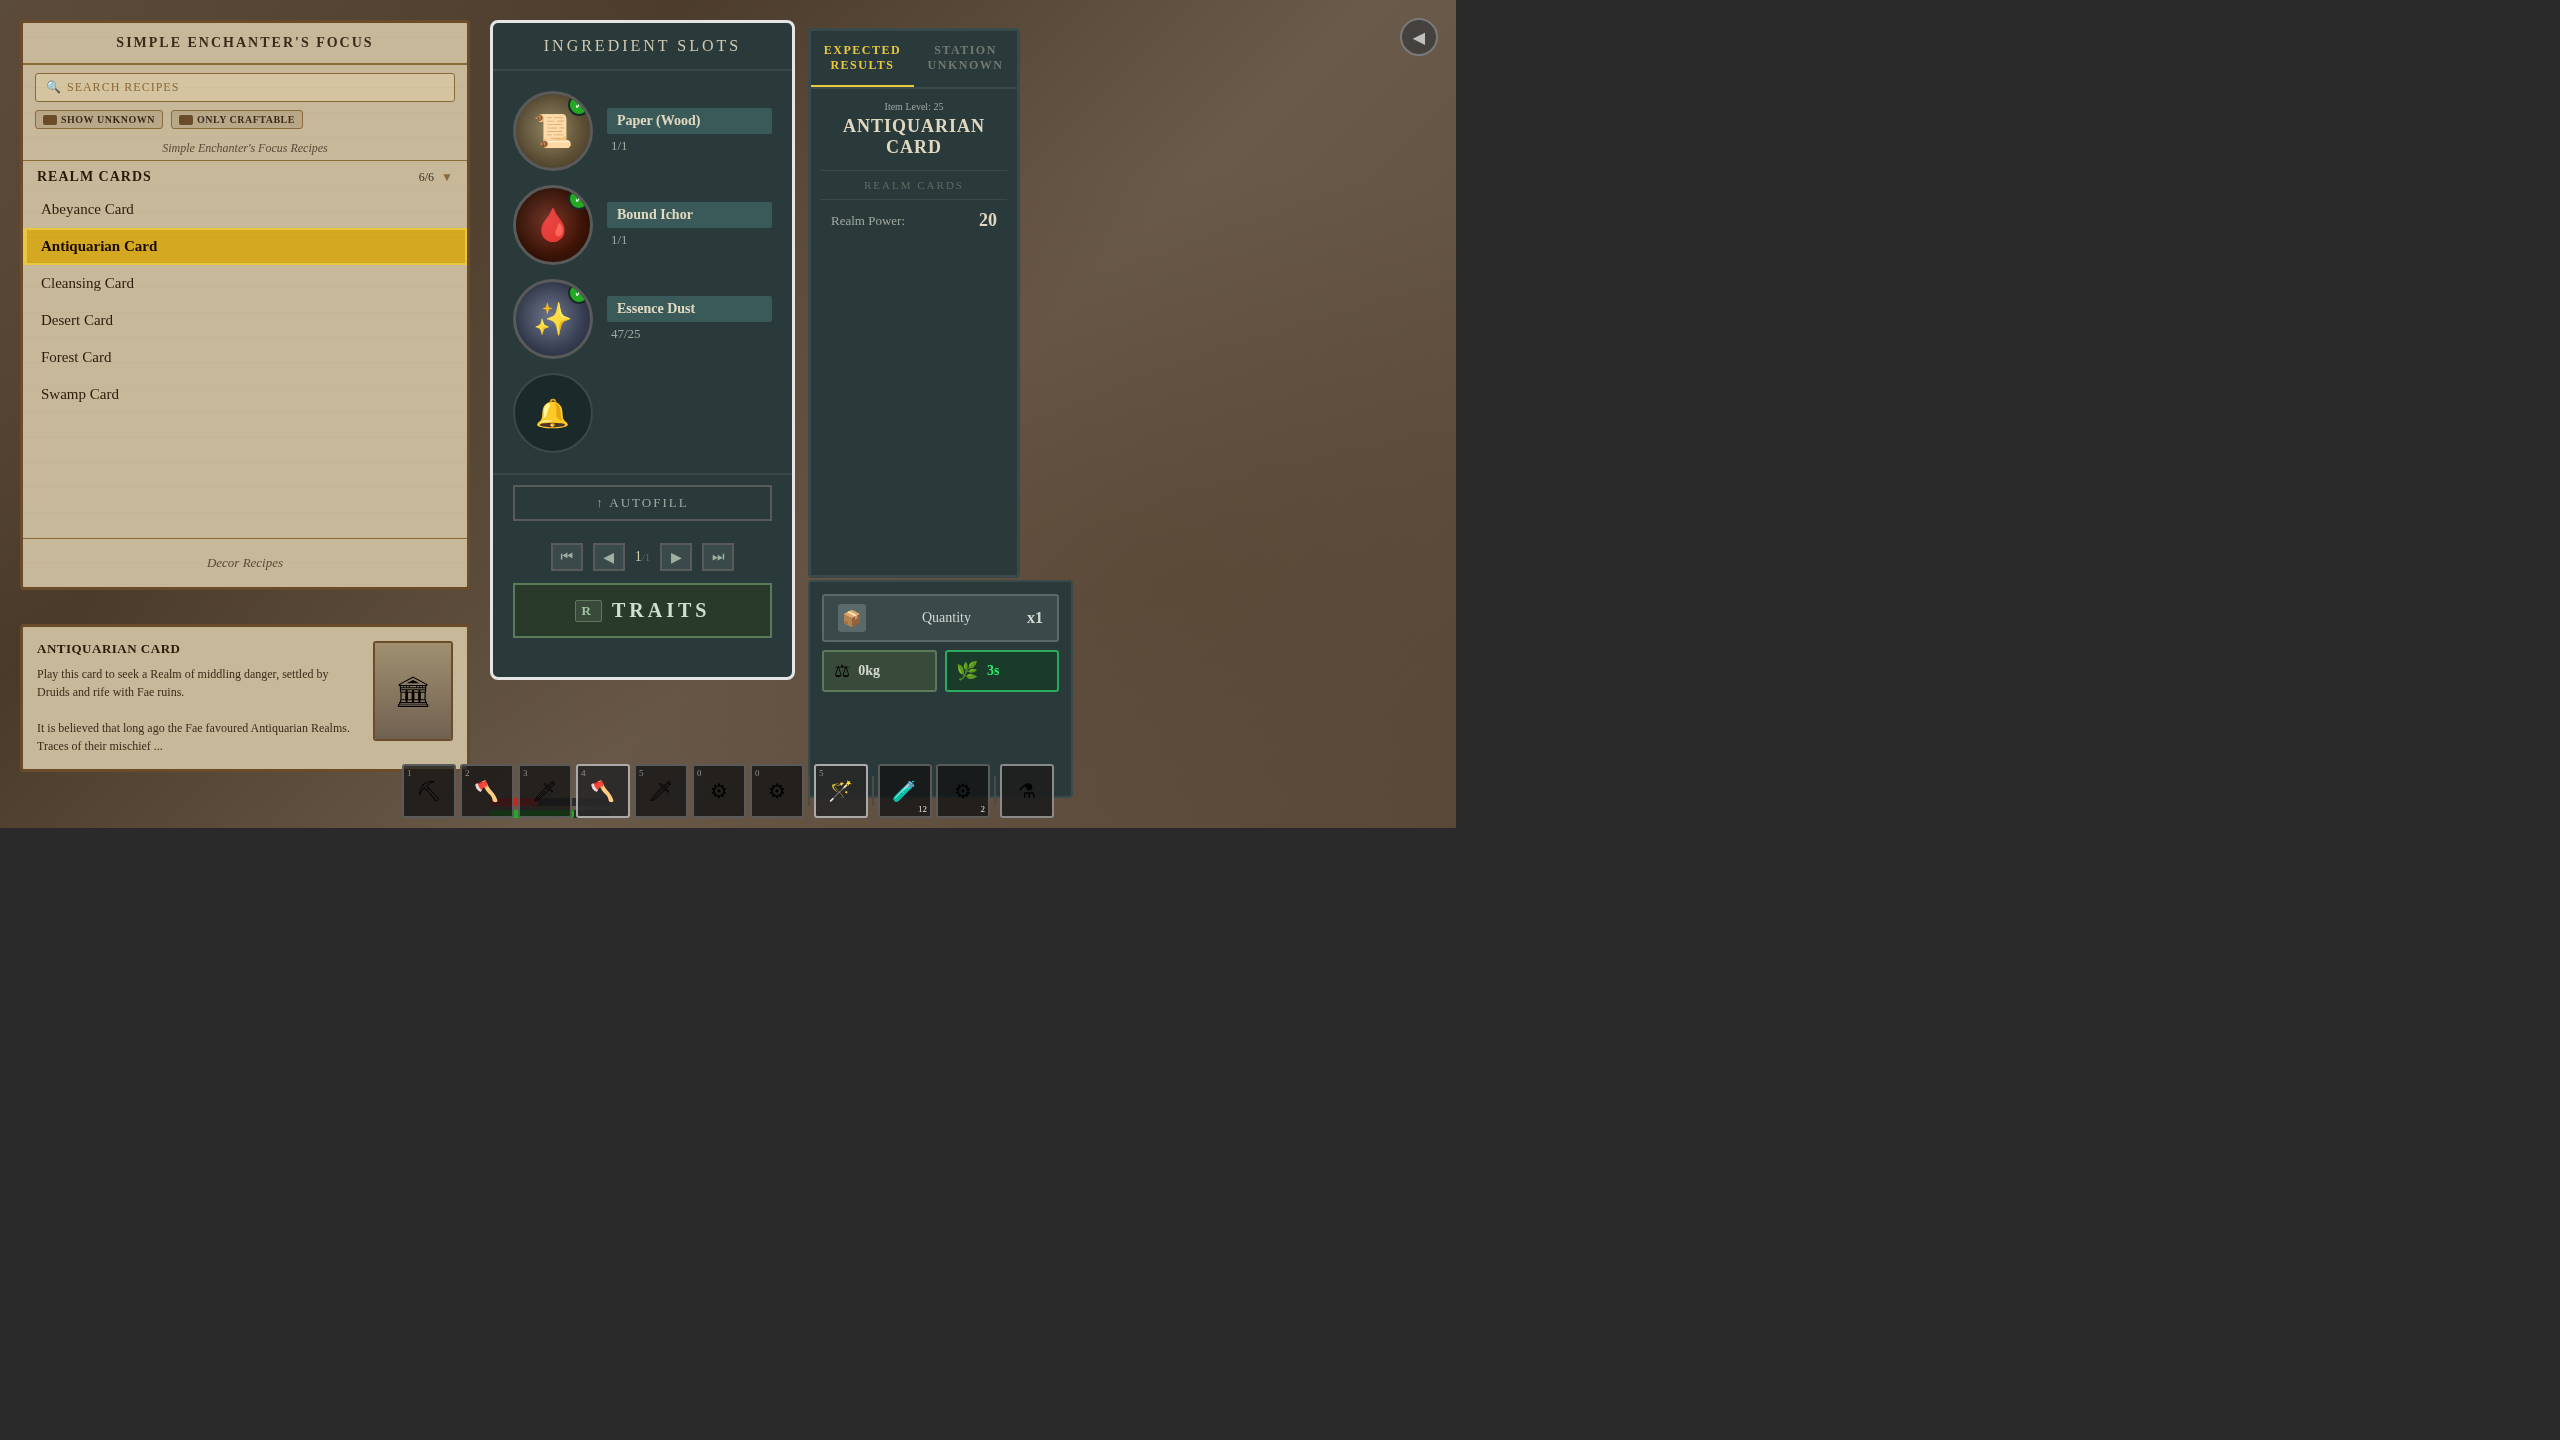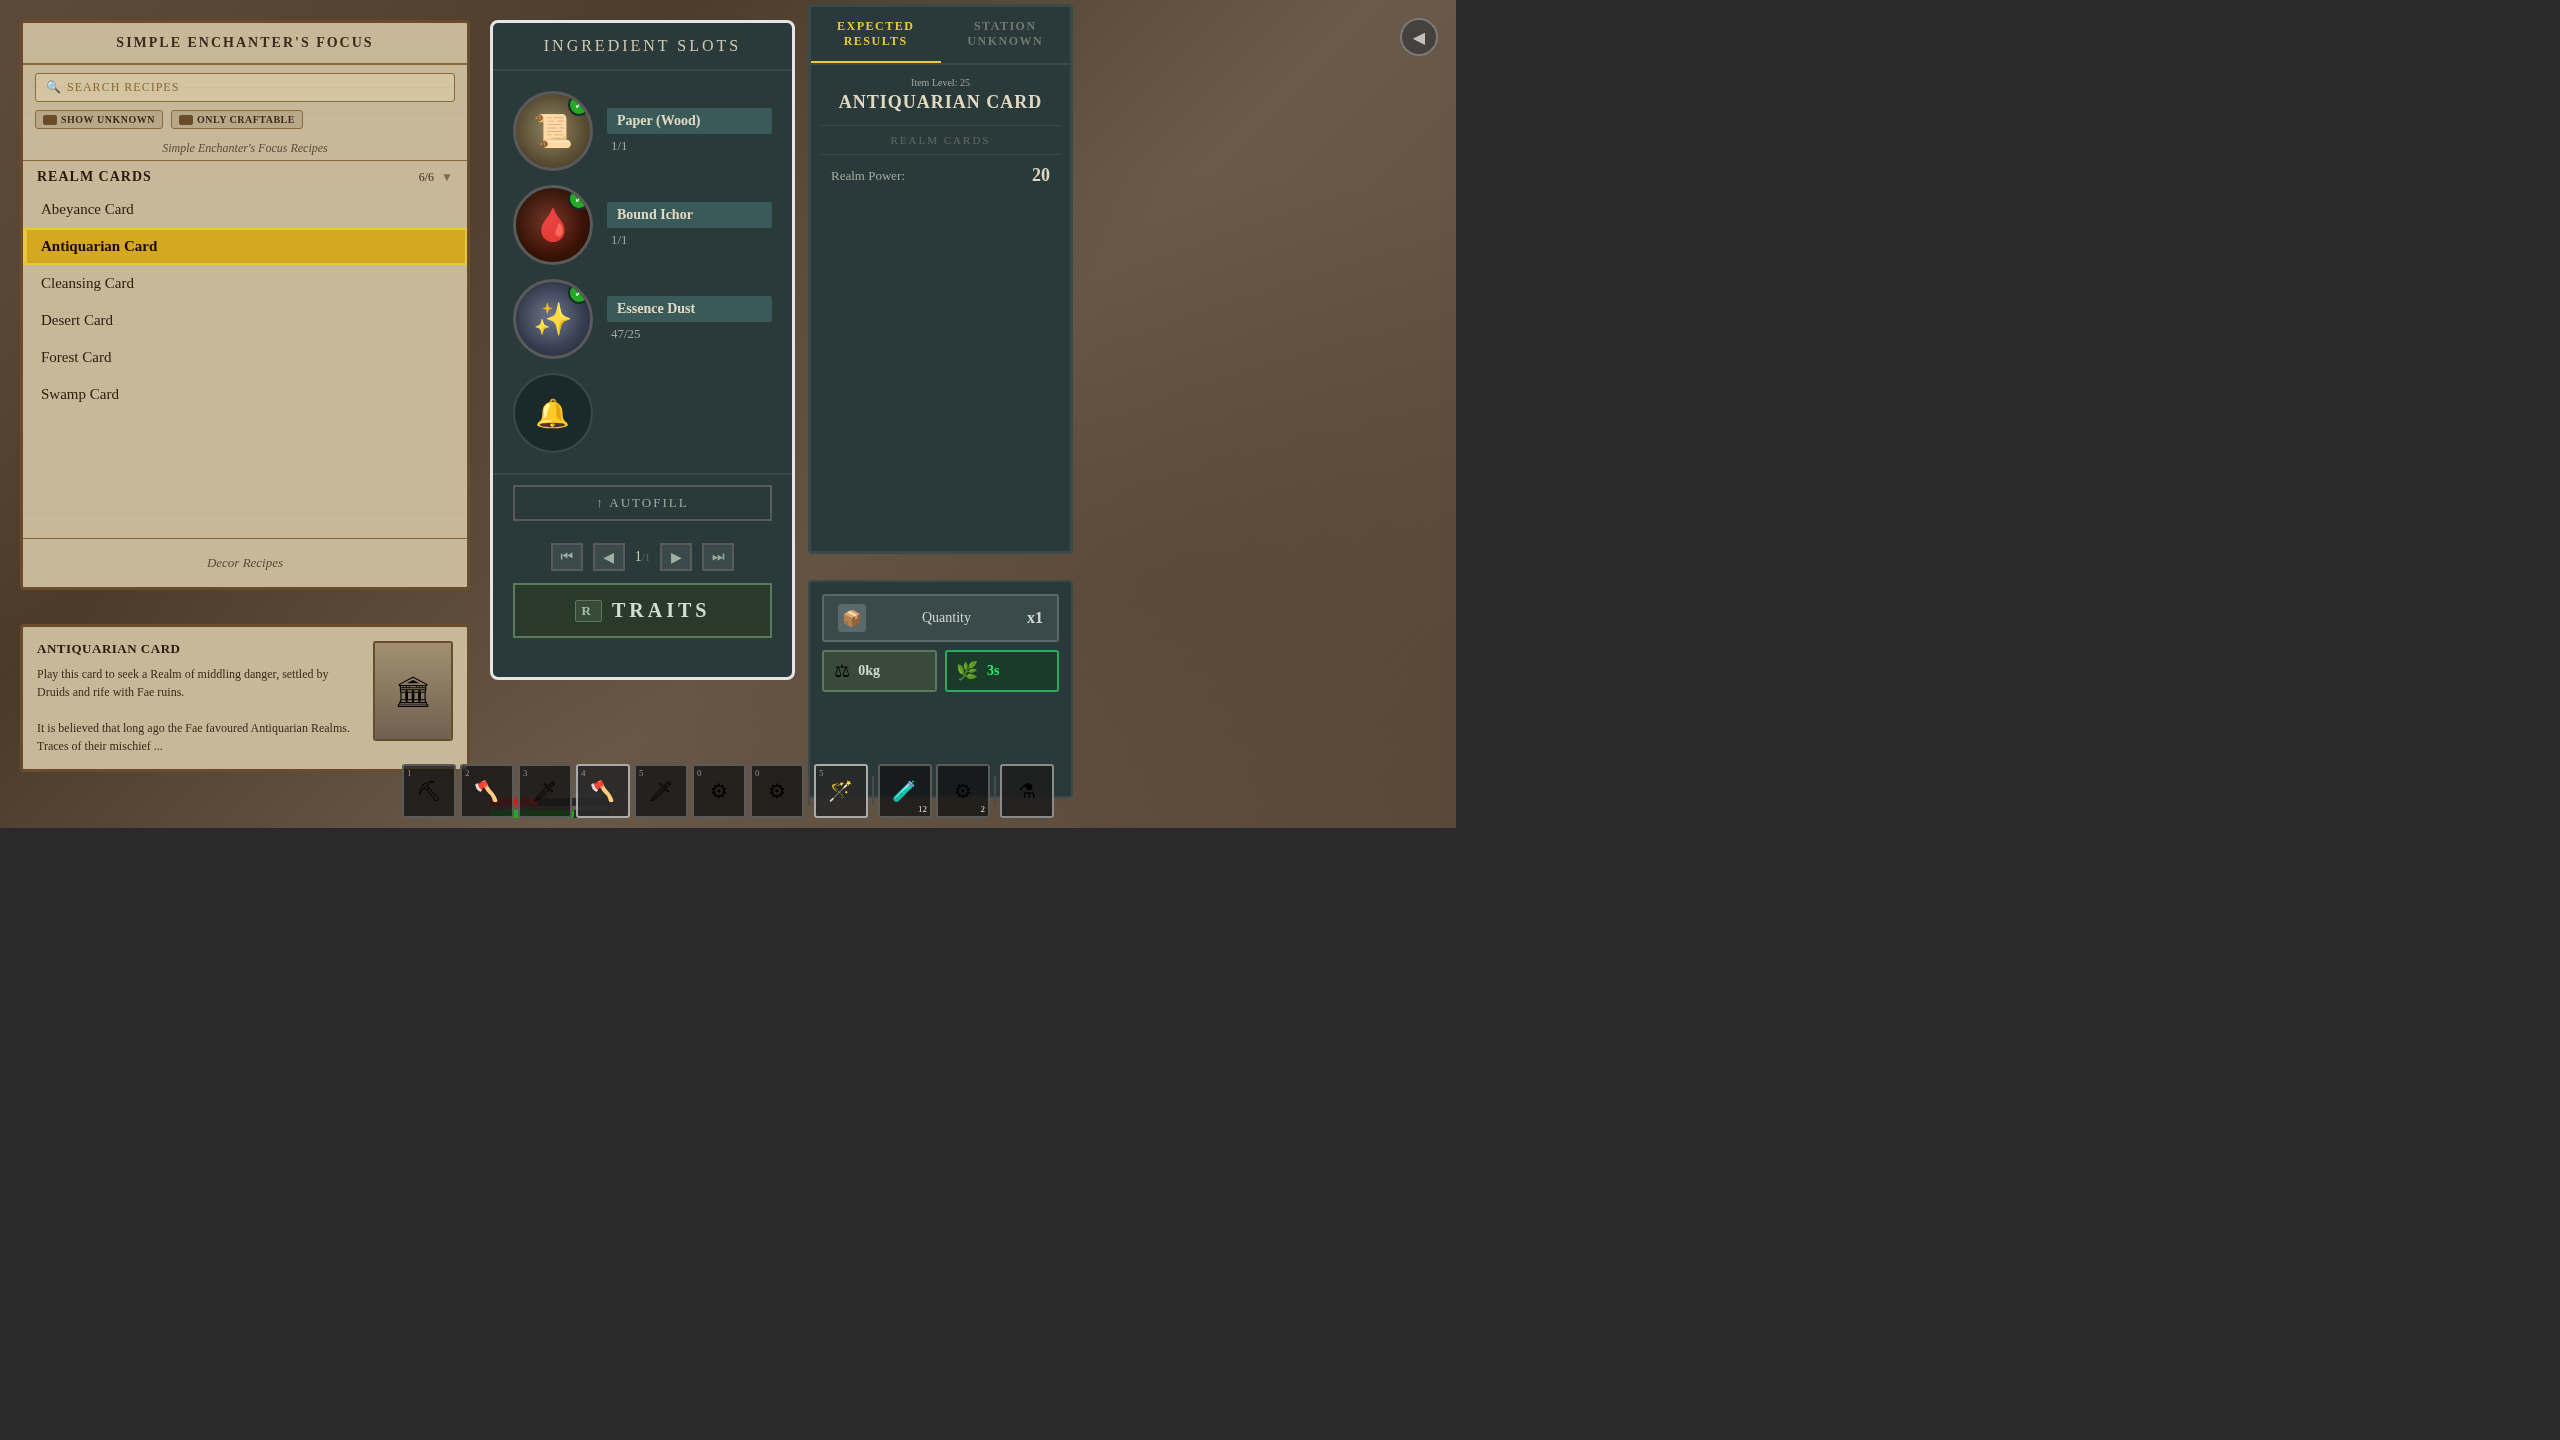--- a/index.html
+++ b/index.html
@@ -829,21 +829,21 @@
     <div class="nav-btn">▶</div>
     <div class="nav-btn">⏭</div>
   </div>
 
   <div class="craft-btn">
     <span class="craft-key">R</span>
     <span>TRAITS</span>
   </div>
 </div>
 
-<div class="results-panel" style="position: absolute; left: 808px; top: 4px; width: 265px; height: 550px;">
+<div class="results-panel" style="position: absolute; left: 808px; top: 28px; width: 212px; height: 550px;">
   <div class="results-tabs">
     <div class="result-tab active">
       <span>EXPECTED RESULTS</span>
     </div>
     <div class="result-tab inactive">
       <span>STATION UNKNOWN</span>
     </div>
   </div>
 
   <div class="item-level">Item Level: 25</div>

